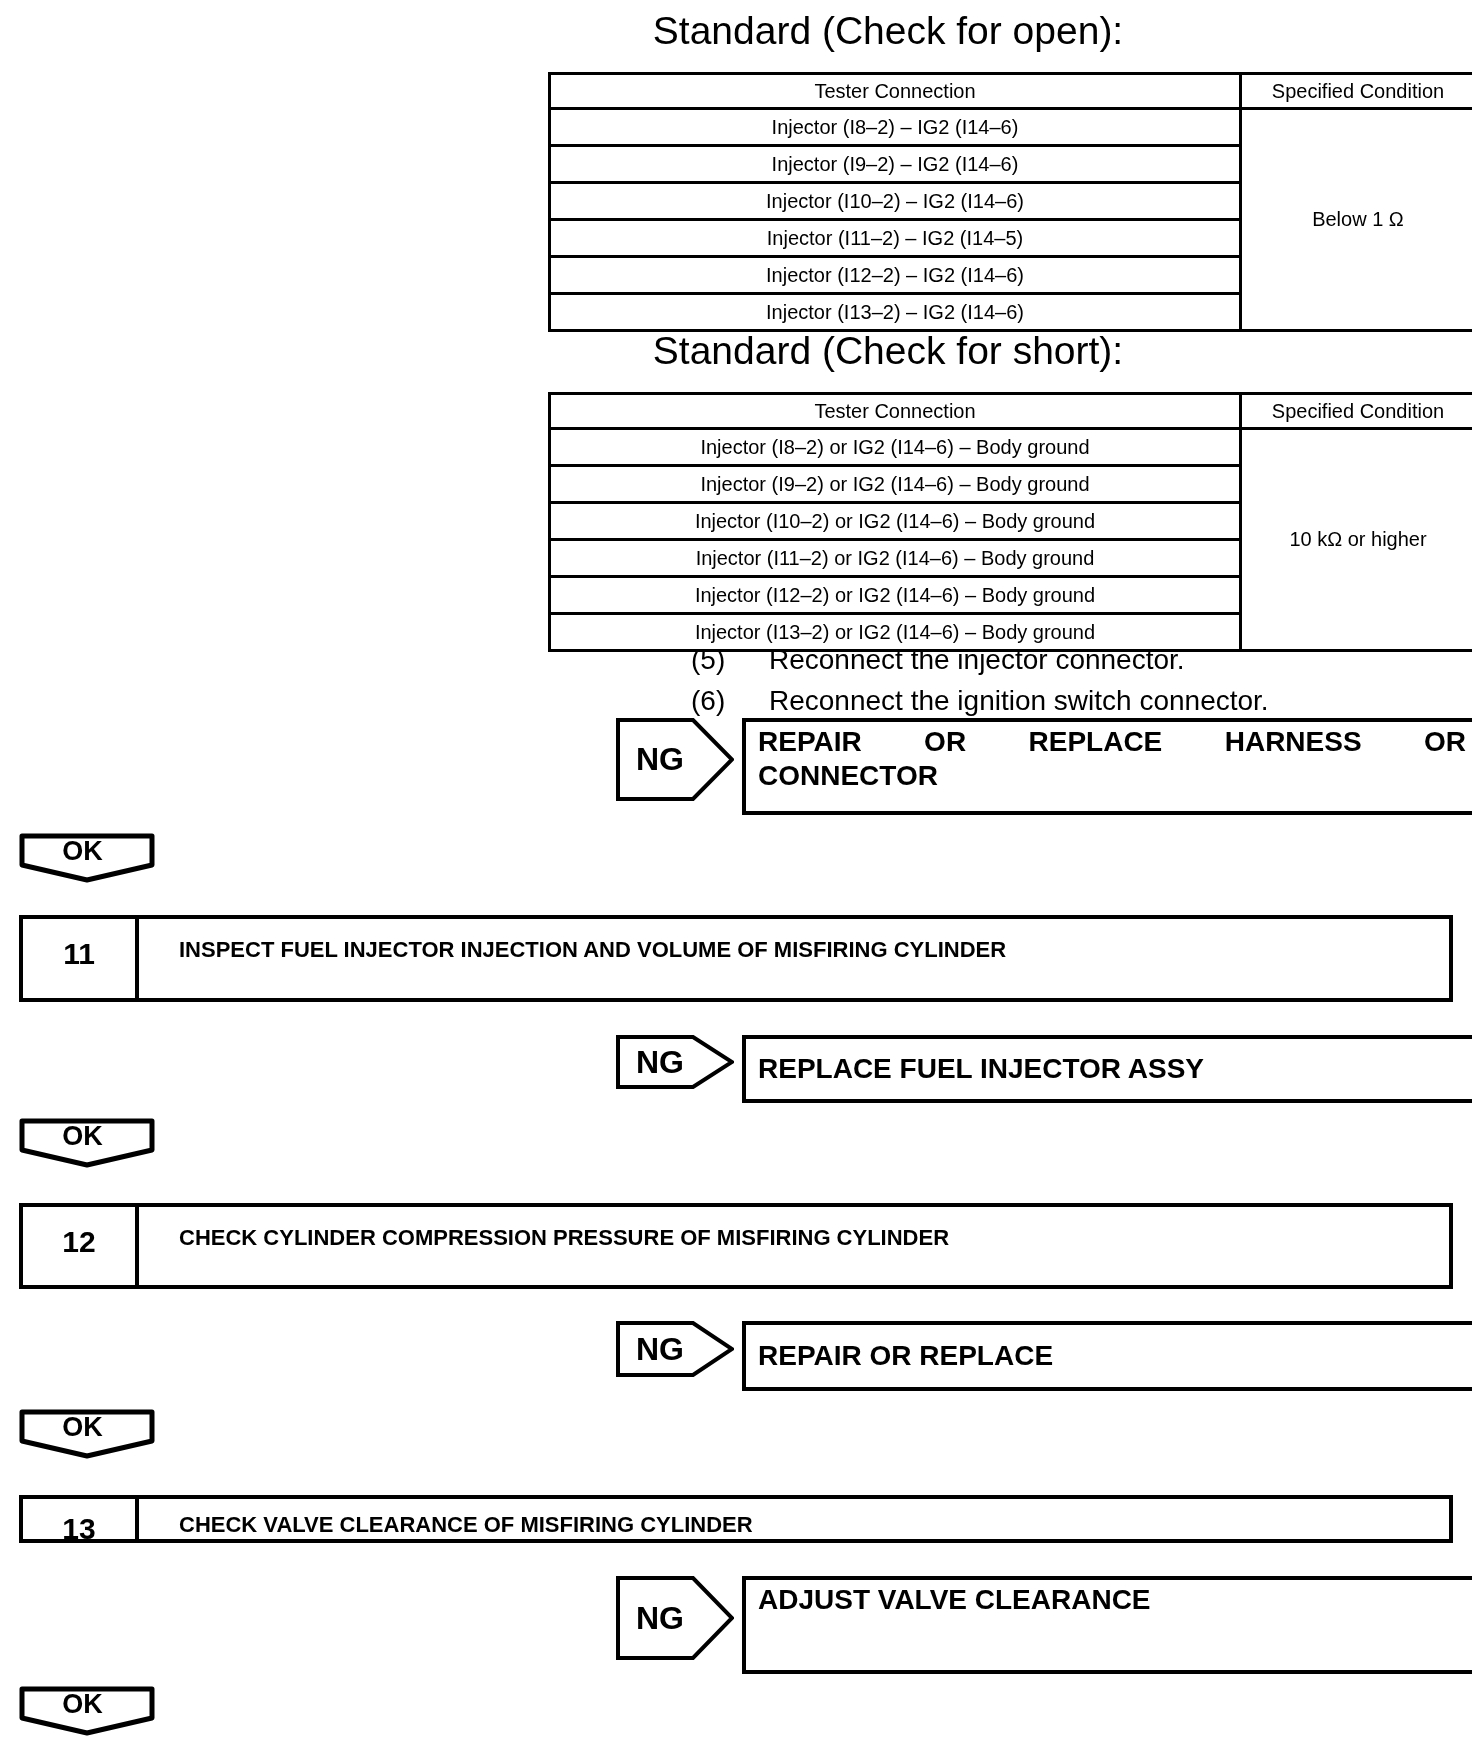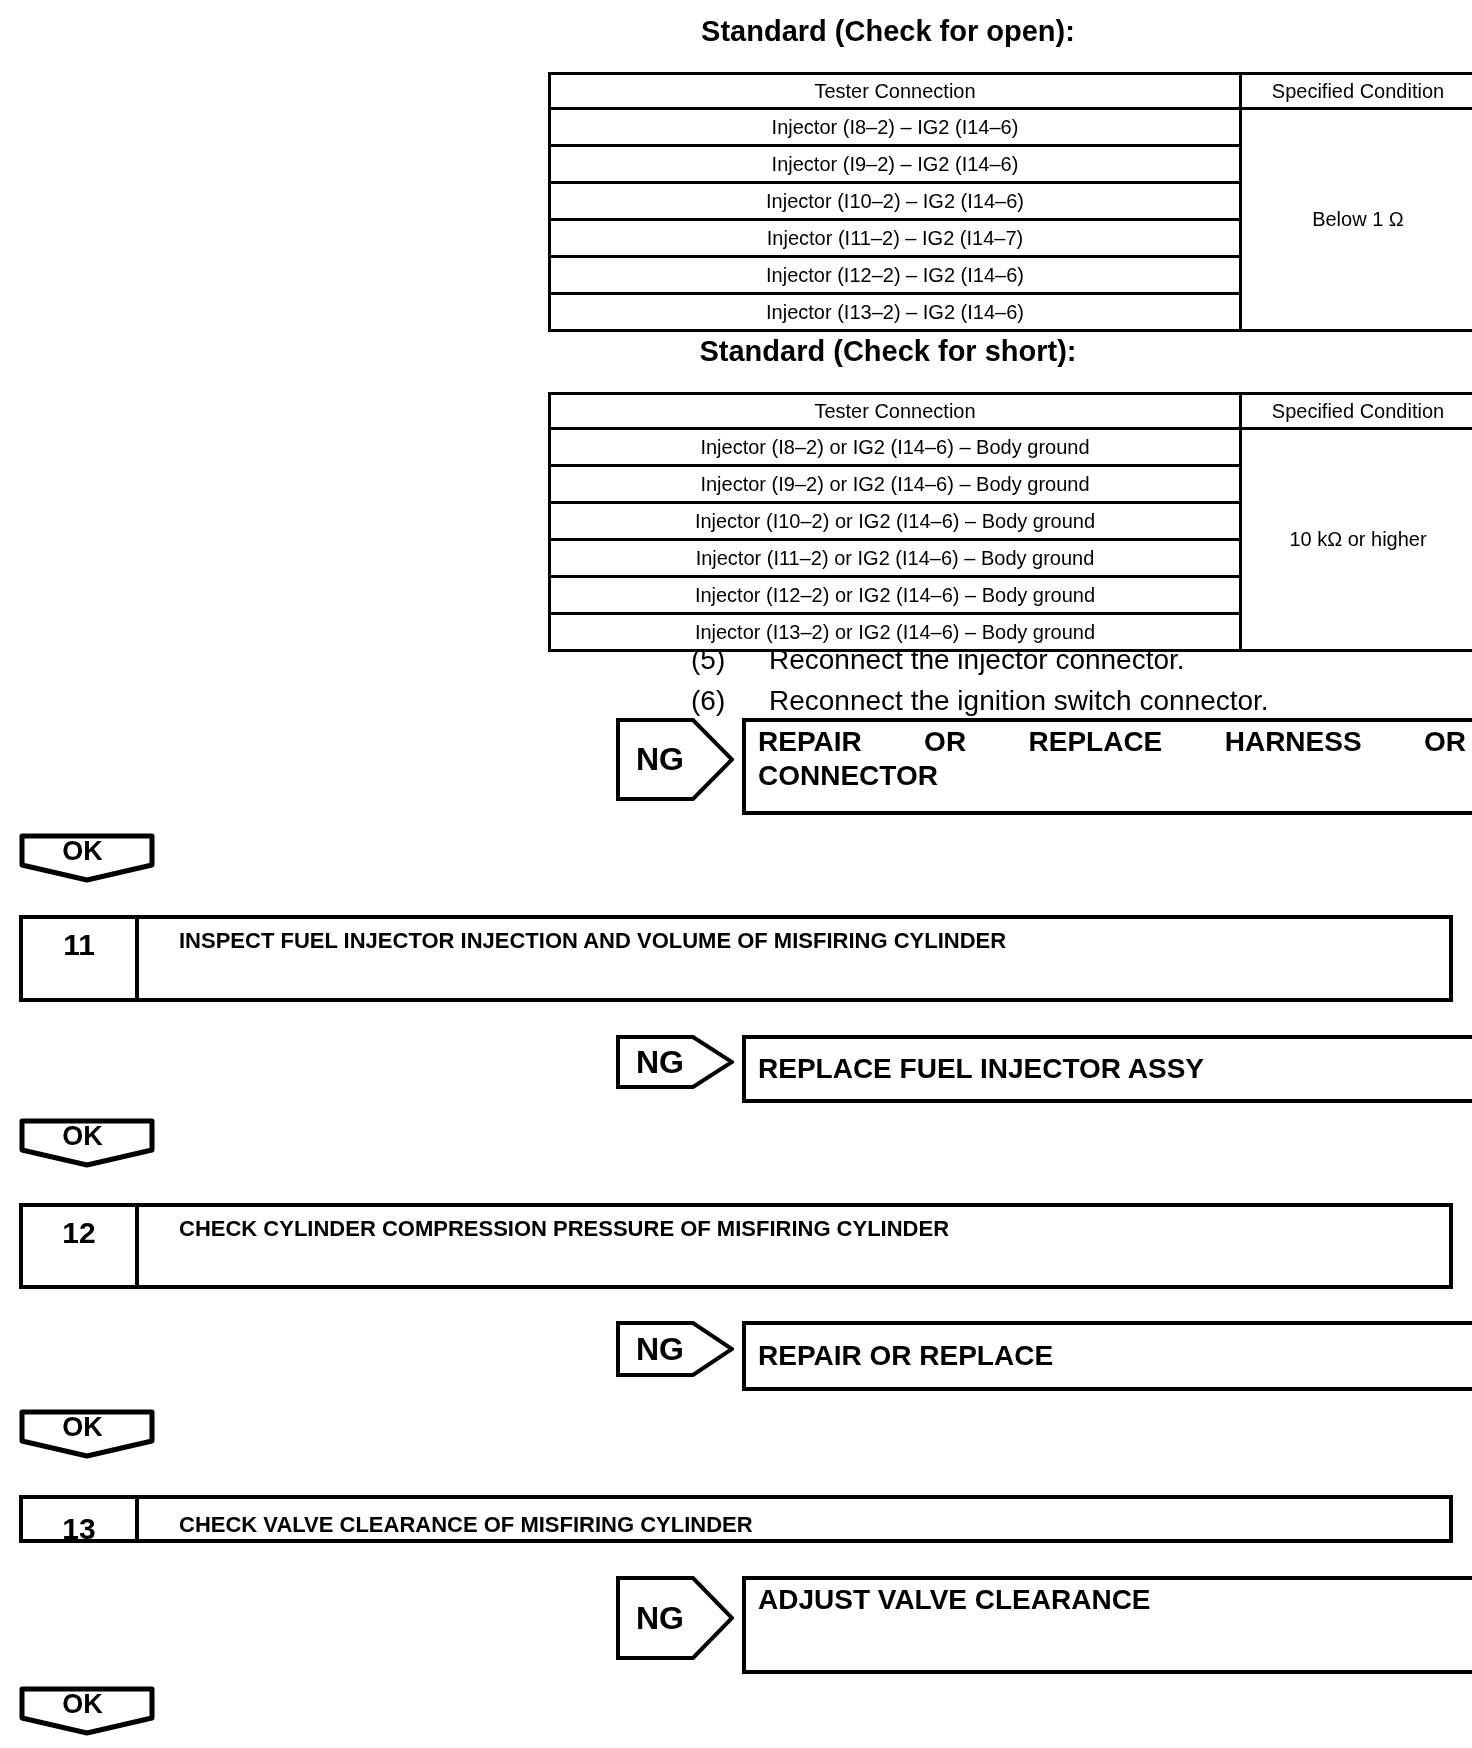--- a/index.html
+++ b/index.html
@@ -4,21 +4,21 @@
 <style>
   html,body{margin:0;padding:0;background:#ffffff;}
   #page{
     position:relative;width:1472px;height:1748px;background:#ffffff;
     font-family:"Liberation Sans",sans-serif;color:#000;overflow:hidden;
   }
   .abs{position:absolute;box-sizing:border-box;}
   
   .std-heading{
     left:548px;width:680px;text-align:center;
-    font-weight:bold;font-size:29px;line-height:34px;white-space:nowrap;
+    font-weight:normal;font-size:39px;line-height:34px;white-space:nowrap;
   }
   
   .spec-table{left:548px;width:904px;border-collapse:collapse;table-layout:fixed;}
   .spec-table th,.spec-table td{
     border:3px solid #000;font-size:20px;font-weight:normal;
     text-align:center;vertical-align:middle;padding:2px 4px;background:#fff;
   }
   .spec-table th{height:28px;}
   .spec-table td{height:30px;}
   .col-tester{width:680px;}
@@ -53,21 +53,21 @@
   .step-box{
     left:19px;width:1434px;border:4px solid #000;background:#fff;display:flex;
   }
   .step-num{
     width:112px;flex:0 0 auto;border-right:4px solid #000;
     text-align:center;font-weight:bold;font-size:30px;
   }
   .step-title{
     flex:1 1 auto;padding-left:16px;font-weight:bold;font-size:22px;white-space:nowrap;margin-left:24px;
   }
-  .pad-top{padding-top:9px;}
+  .pad-top{padding-top:18px;}
   .pad-top-sm{padding-top:13px;}
 </style>
 </head>
 <body>
 
 <div id="page">
 
   <div class="abs std-heading" style="top:14px;">Standard (Check for open):</div>
 
   <table class="abs spec-table" style="top:72px;">
@@ -80,21 +80,21 @@
       <td>Injector (I8–2) – IG2 (I14–6)</td>
       <td rowspan="6">Below 1 Ω</td>
     </tr>
     <tr>
           <td>Injector (I9–2) – IG2 (I14–6)</td>
         </tr>
     <tr>
           <td>Injector (I10–2) – IG2 (I14–6)</td>
         </tr>
     <tr>
-          <td>Injector (I11–2) – IG2 (I14–7)</td>
+          <td>Injector (I11–2) – IG2 (I14–5)</td>
         </tr>
     <tr>
           <td>Injector (I12–2) – IG2 (I14–6)</td>
         </tr>
     <tr>
           <td>Injector (I13–2) – IG2 (I14–6)</td>
         </tr>
   </tbody>
     </table>
 

